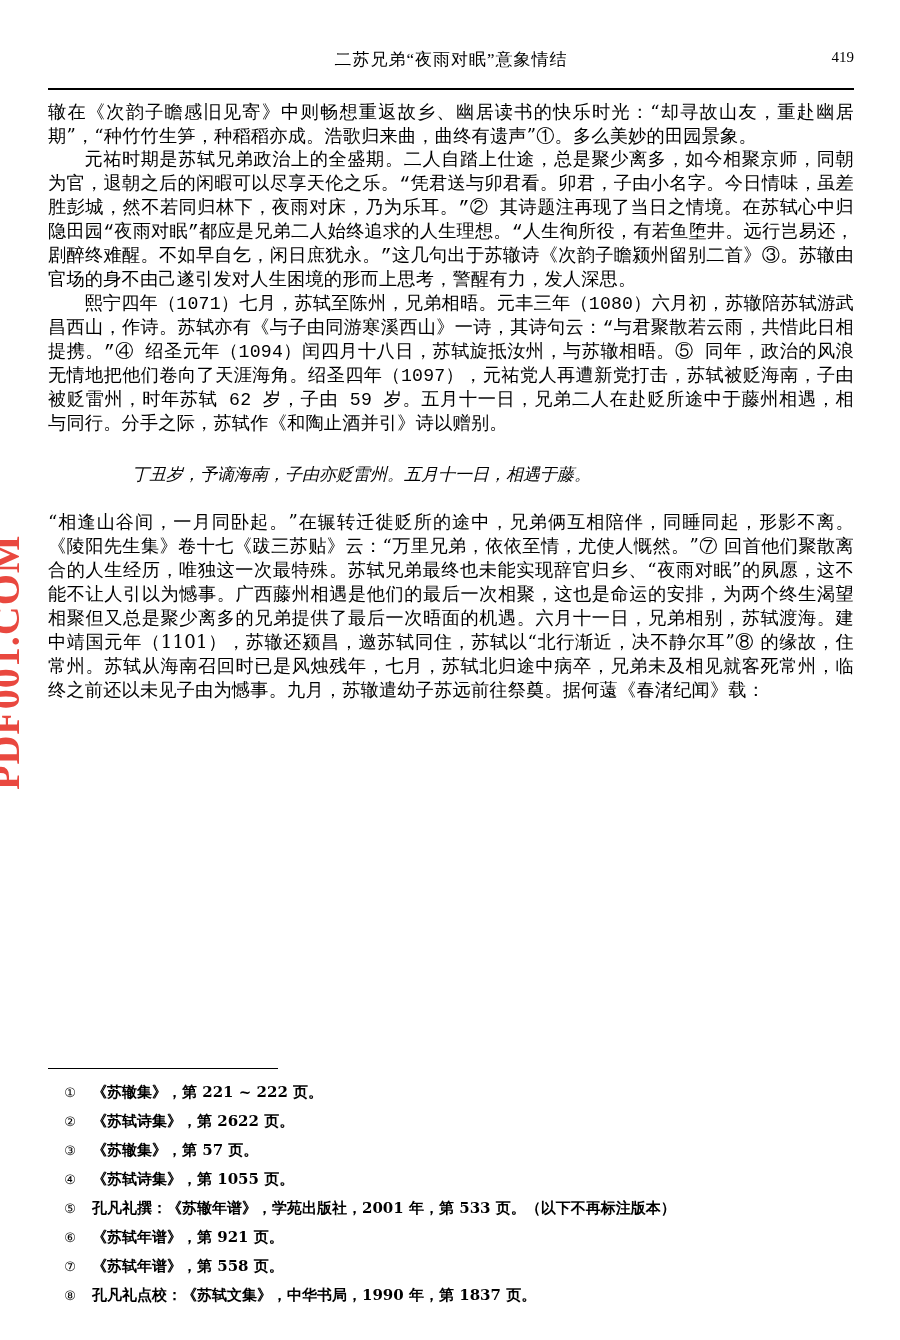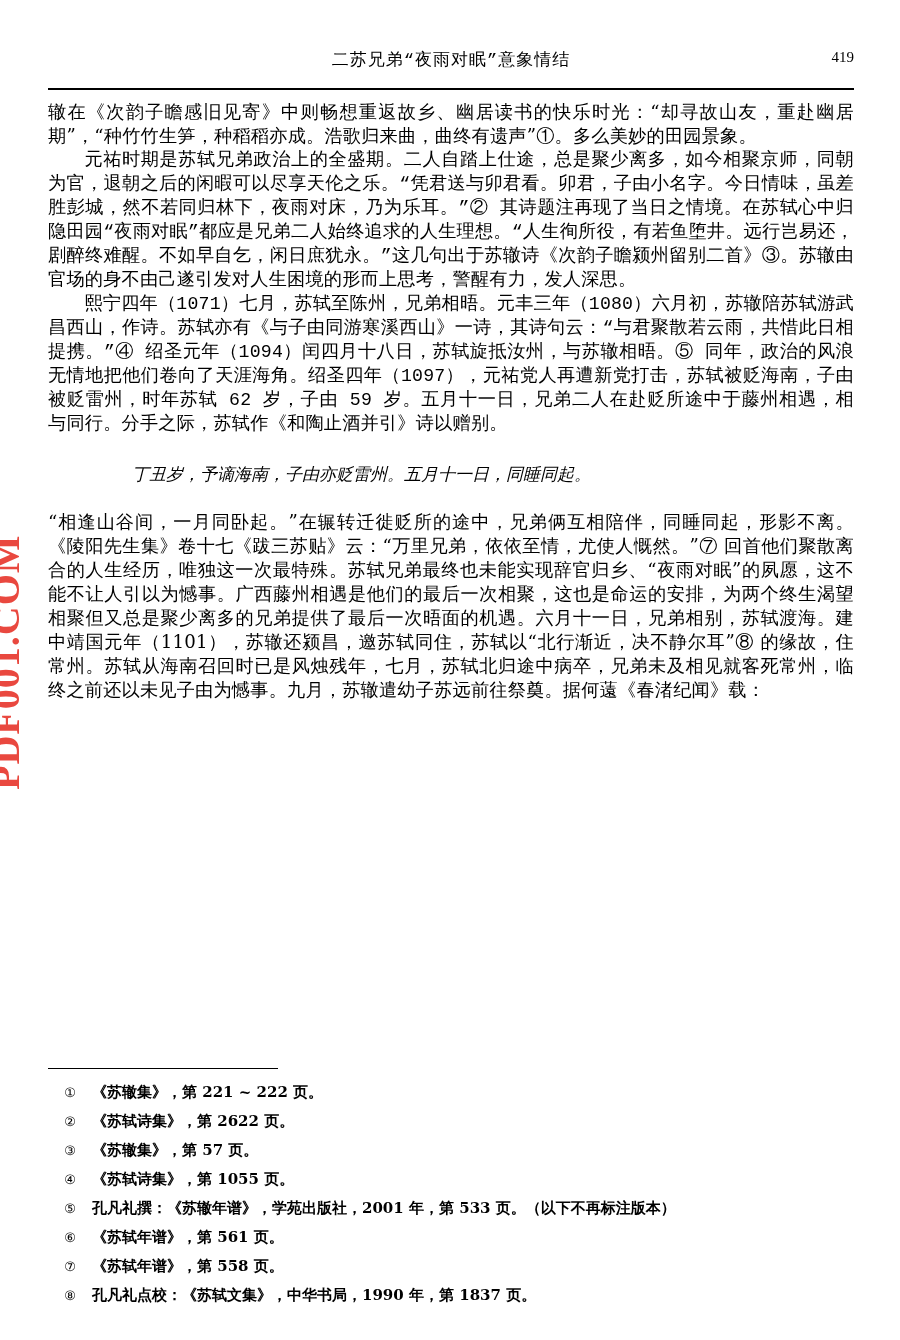--- a/index.html
+++ b/index.html
@@ -32,21 +32,21 @@
     height: 36px;
   }
   .header-title {
     position: absolute;
     left: 0;
     top: 0;
     width: 806px;
     text-align: center;
     font-size: 17px;
     letter-spacing: 1px;
-    font-family: Liberation Mono, monospace;
+    font-family: Liberation Serif, serif;
   }
   .header-page-number {
     position: absolute;
     right: 0;
     top: 1px;
     font-size: 15px;
     font-family: "Liberation Serif", serif;
   }
   .header-rule {
     position: absolute;
@@ -156,21 +156,21 @@
 
   <div class="content">
 
     <p class="para">辙在《次韵子瞻感旧见寄》中则畅想重返故乡、幽居读书的快乐时光：“却寻故山友，重赴幽居期”，“种竹竹生笋，种稻稻亦成。浩歌归来曲，曲终有遗声”①。多么美妙的田园景象。</p>
 
     <p class="para indent">元祐时期是苏轼兄弟政治上的全盛期。二人自踏上仕途，总是聚少离多，如今相聚京师，同朝为官，退朝之后的闲暇可以尽享天伦之乐。“凭君送与卯君看。卯君，子由小名字。今日情味，虽差胜彭城，然不若同归林下，夜雨对床，乃为乐耳。”② 其诗题注再现了当日之情境。在苏轼心中归隐田园“夜雨对眠”都应是兄弟二人始终追求的人生理想。“人生徇所役，有若鱼堕井。远行岂易还，剧醉终难醒。不如早自乞，闲日庶犹永。”这几句出于苏辙诗《次韵子瞻颍州留别二首》③。苏辙由官场的身不由己遂引发对人生困境的形而上思考，警醒有力，发人深思。</p>
 
     <p class="para indent">熙宁四年（1071）七月，苏轼至陈州，兄弟相晤。元丰三年（1080）六月初，苏辙陪苏轼游武昌西山，作诗。苏轼亦有《与子由同游寒溪西山》一诗，其诗句云：“与君聚散若云雨，共惜此日相提携。”④ 绍圣元年（1094）闰四月十八日，苏轼旋抵汝州，与苏辙相晤。⑤ 同年，政治的风浪无情地把他们卷向了天涯海角。绍圣四年（1097），元祐党人再遭新党打击，苏轼被贬海南，子由被贬雷州，时年苏轼 62 岁，子由 59 岁。五月十一日，兄弟二人在赴贬所途中于藤州相遇，相与同行。分手之际，苏轼作《和陶止酒并引》诗以赠别。</p>
 
     <div class="quote">
-      <div class="qline">丁丑岁，予谪海南，子由亦贬雷州。五月十一日，同睡同起。</div>
+      <div class="qline">丁丑岁，予谪海南，子由亦贬雷州。五月十一日，相遇于藤。</div>
     </div>
 
     <p class="para">“相逢山谷间，一月同卧起。”在辗转迁徙贬所的途中，兄弟俩互相陪伴，同睡同起，形影不离。《陵阳先生集》卷十七《跋三苏贴》云：“万里兄弟，依依至情，尤使人慨然。”⑦ 回首他们聚散离合的人生经历，唯独这一次最特殊。苏轼兄弟最终也未能实现辞官归乡、“夜雨对眠”的夙愿，这不能不让人引以为憾事。广西藤州相遇是他们的最后一次相聚，这也是命运的安排，为两个终生渴望相聚但又总是聚少离多的兄弟提供了最后一次晤面的机遇。六月十一日，兄弟相别，苏轼渡海。建中靖国元年（1101），苏辙还颍昌，邀苏轼同住，苏轼以“北行渐近，决不静尔耳”⑧ 的缘故，住常州。苏轼从海南召回时已是风烛残年，七月，苏轼北归途中病卒，兄弟未及相见就客死常州，临终之前还以未见子由为憾事。九月，苏辙遣幼子苏远前往祭奠。据何薳《春渚纪闻》载：</p>
 
 
   </div>
 
   <div class="footnote-rule"></div>
 
   <div class="footnotes">
@@ -189,21 +189,21 @@
     <div class="fn">
       <span class="fn-marker">④</span>
       <span class="fn-text">《苏轼诗集》，第 1055 页。</span>
     </div>
     <div class="fn">
       <span class="fn-marker">⑤</span>
       <span class="fn-text">孔凡礼撰：《苏辙年谱》，学苑出版社，2001 年，第 533 页。（以下不再标注版本）</span>
     </div>
     <div class="fn">
       <span class="fn-marker">⑥</span>
-      <span class="fn-text">《苏轼年谱》，第 561 页。</span>
+      <span class="fn-text">《苏轼年谱》，第 921 页。</span>
     </div>
     <div class="fn">
       <span class="fn-marker">⑦</span>
       <span class="fn-text">《苏轼年谱》，第 558 页。</span>
     </div>
     <div class="fn">
       <span class="fn-marker">⑧</span>
       <span class="fn-text">孔凡礼点校：《苏轼文集》，中华书局，1990 年，第 1837 页。</span>
     </div>
   </div>

